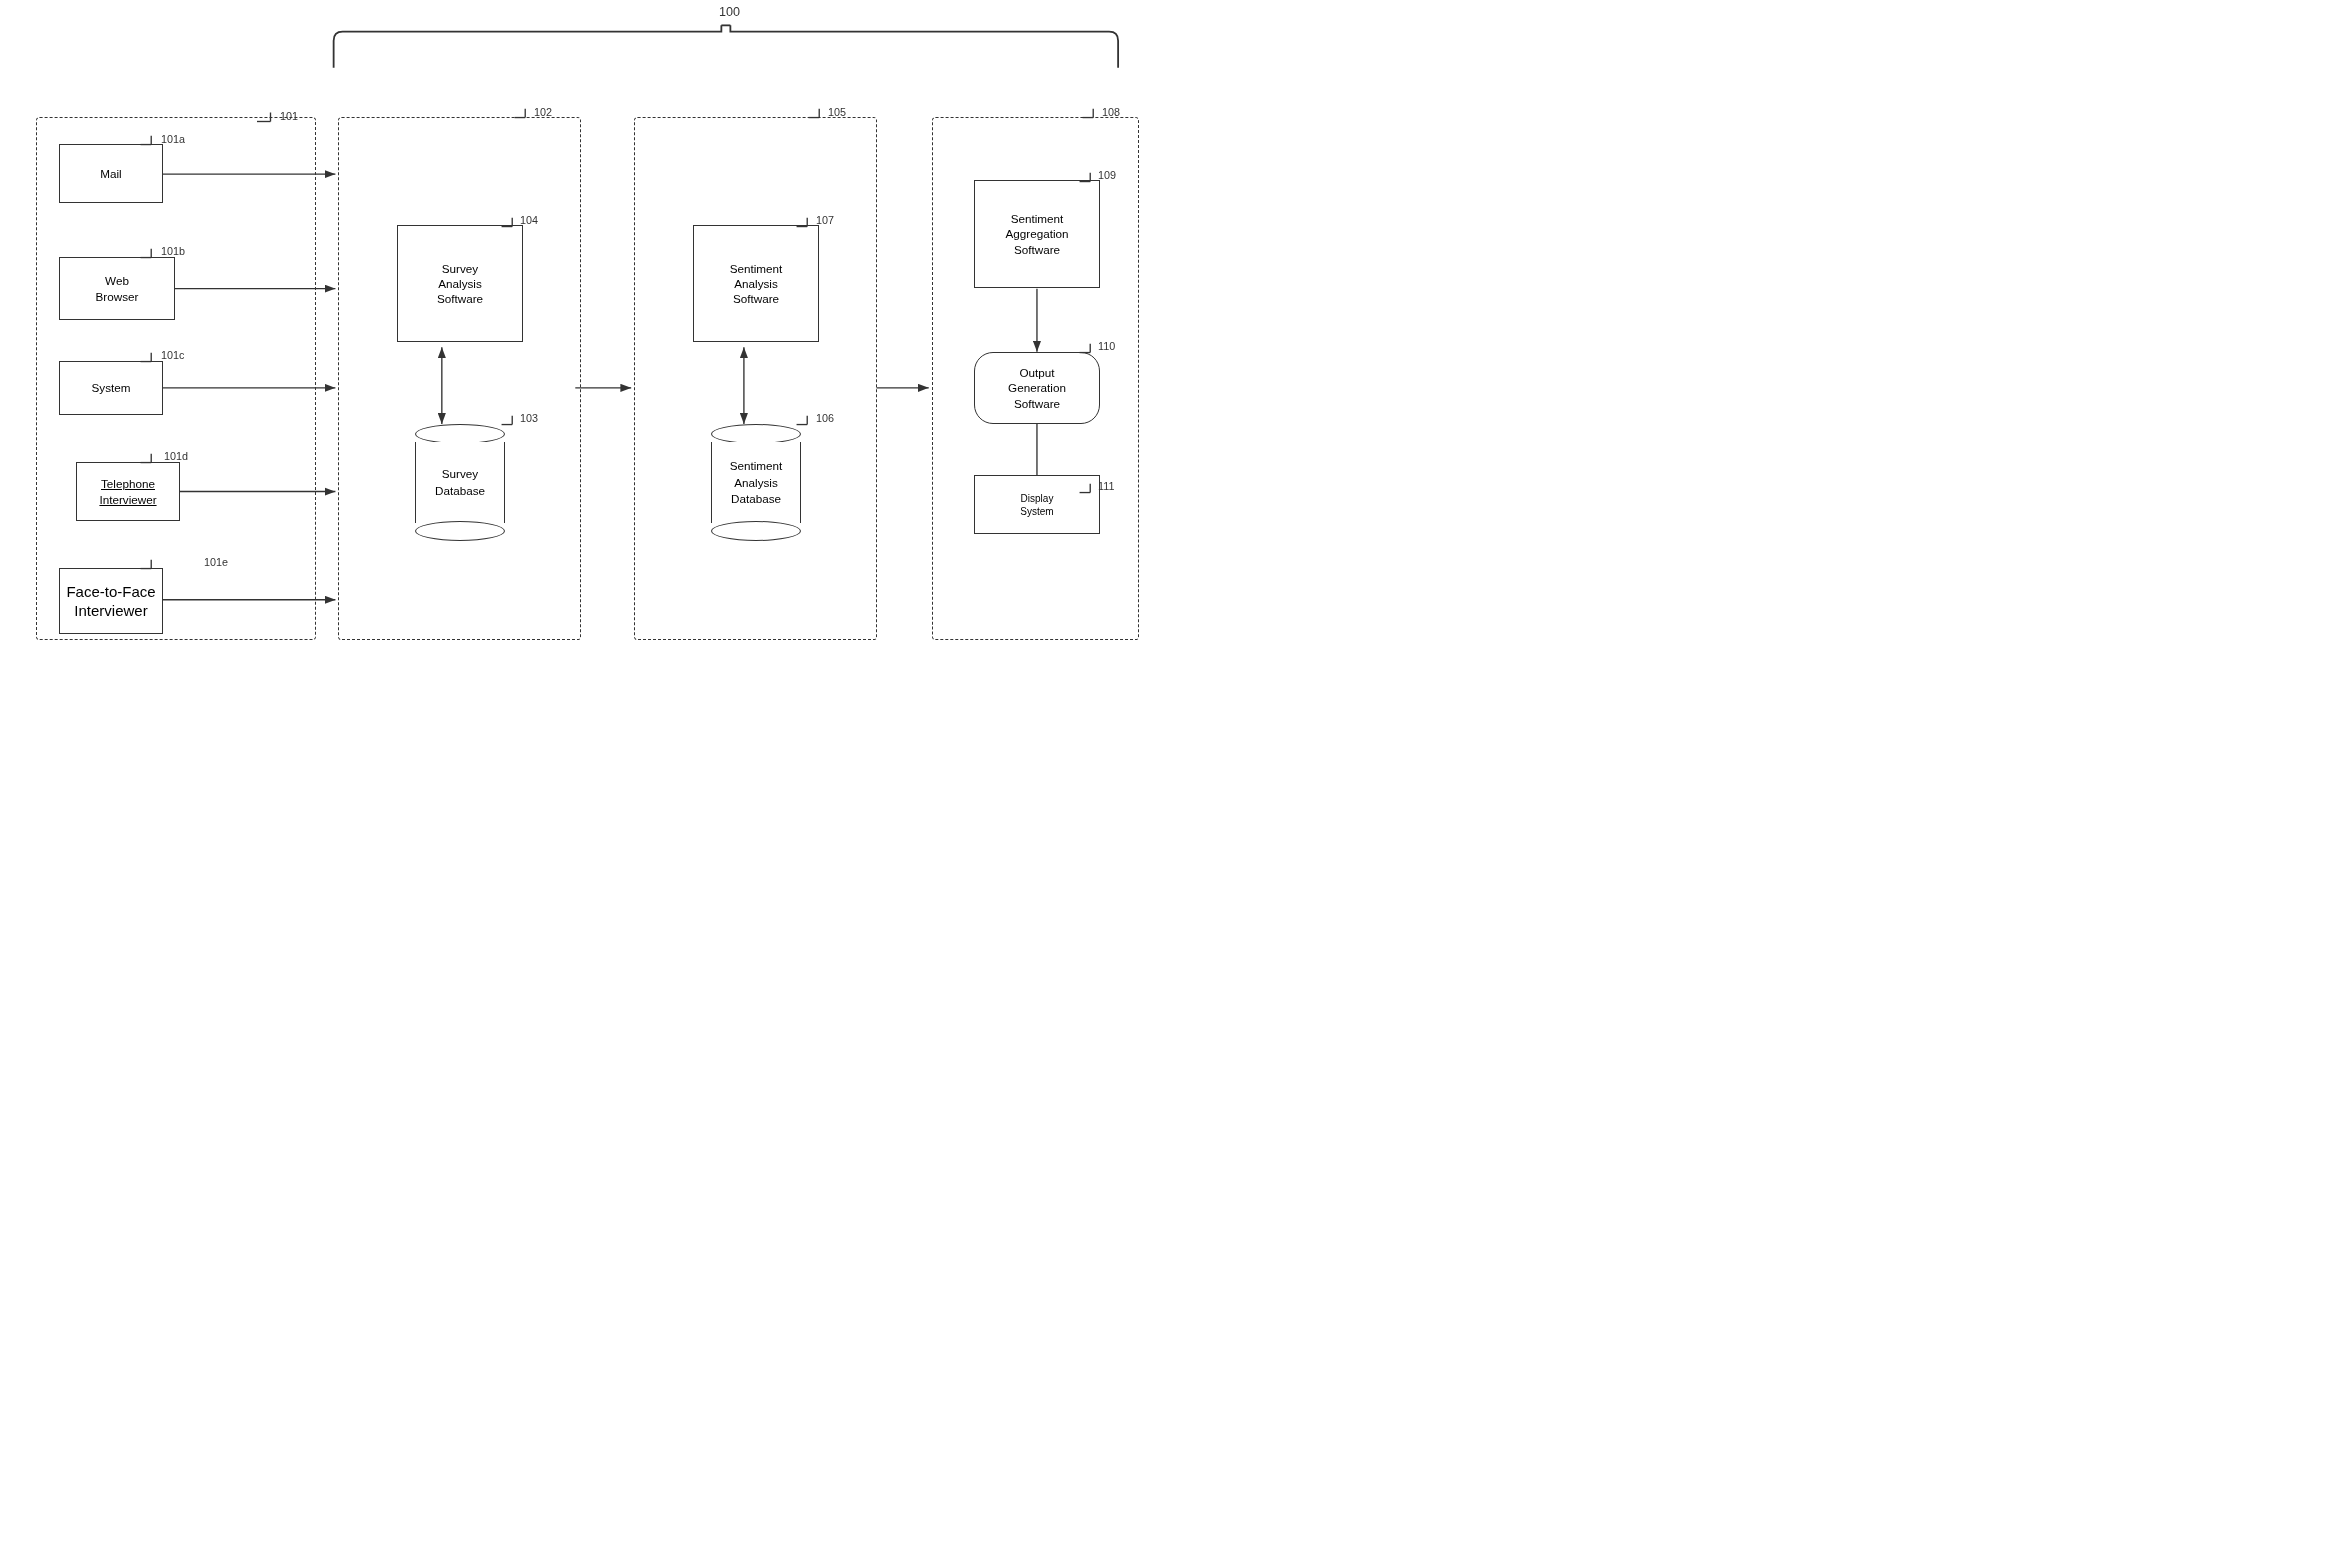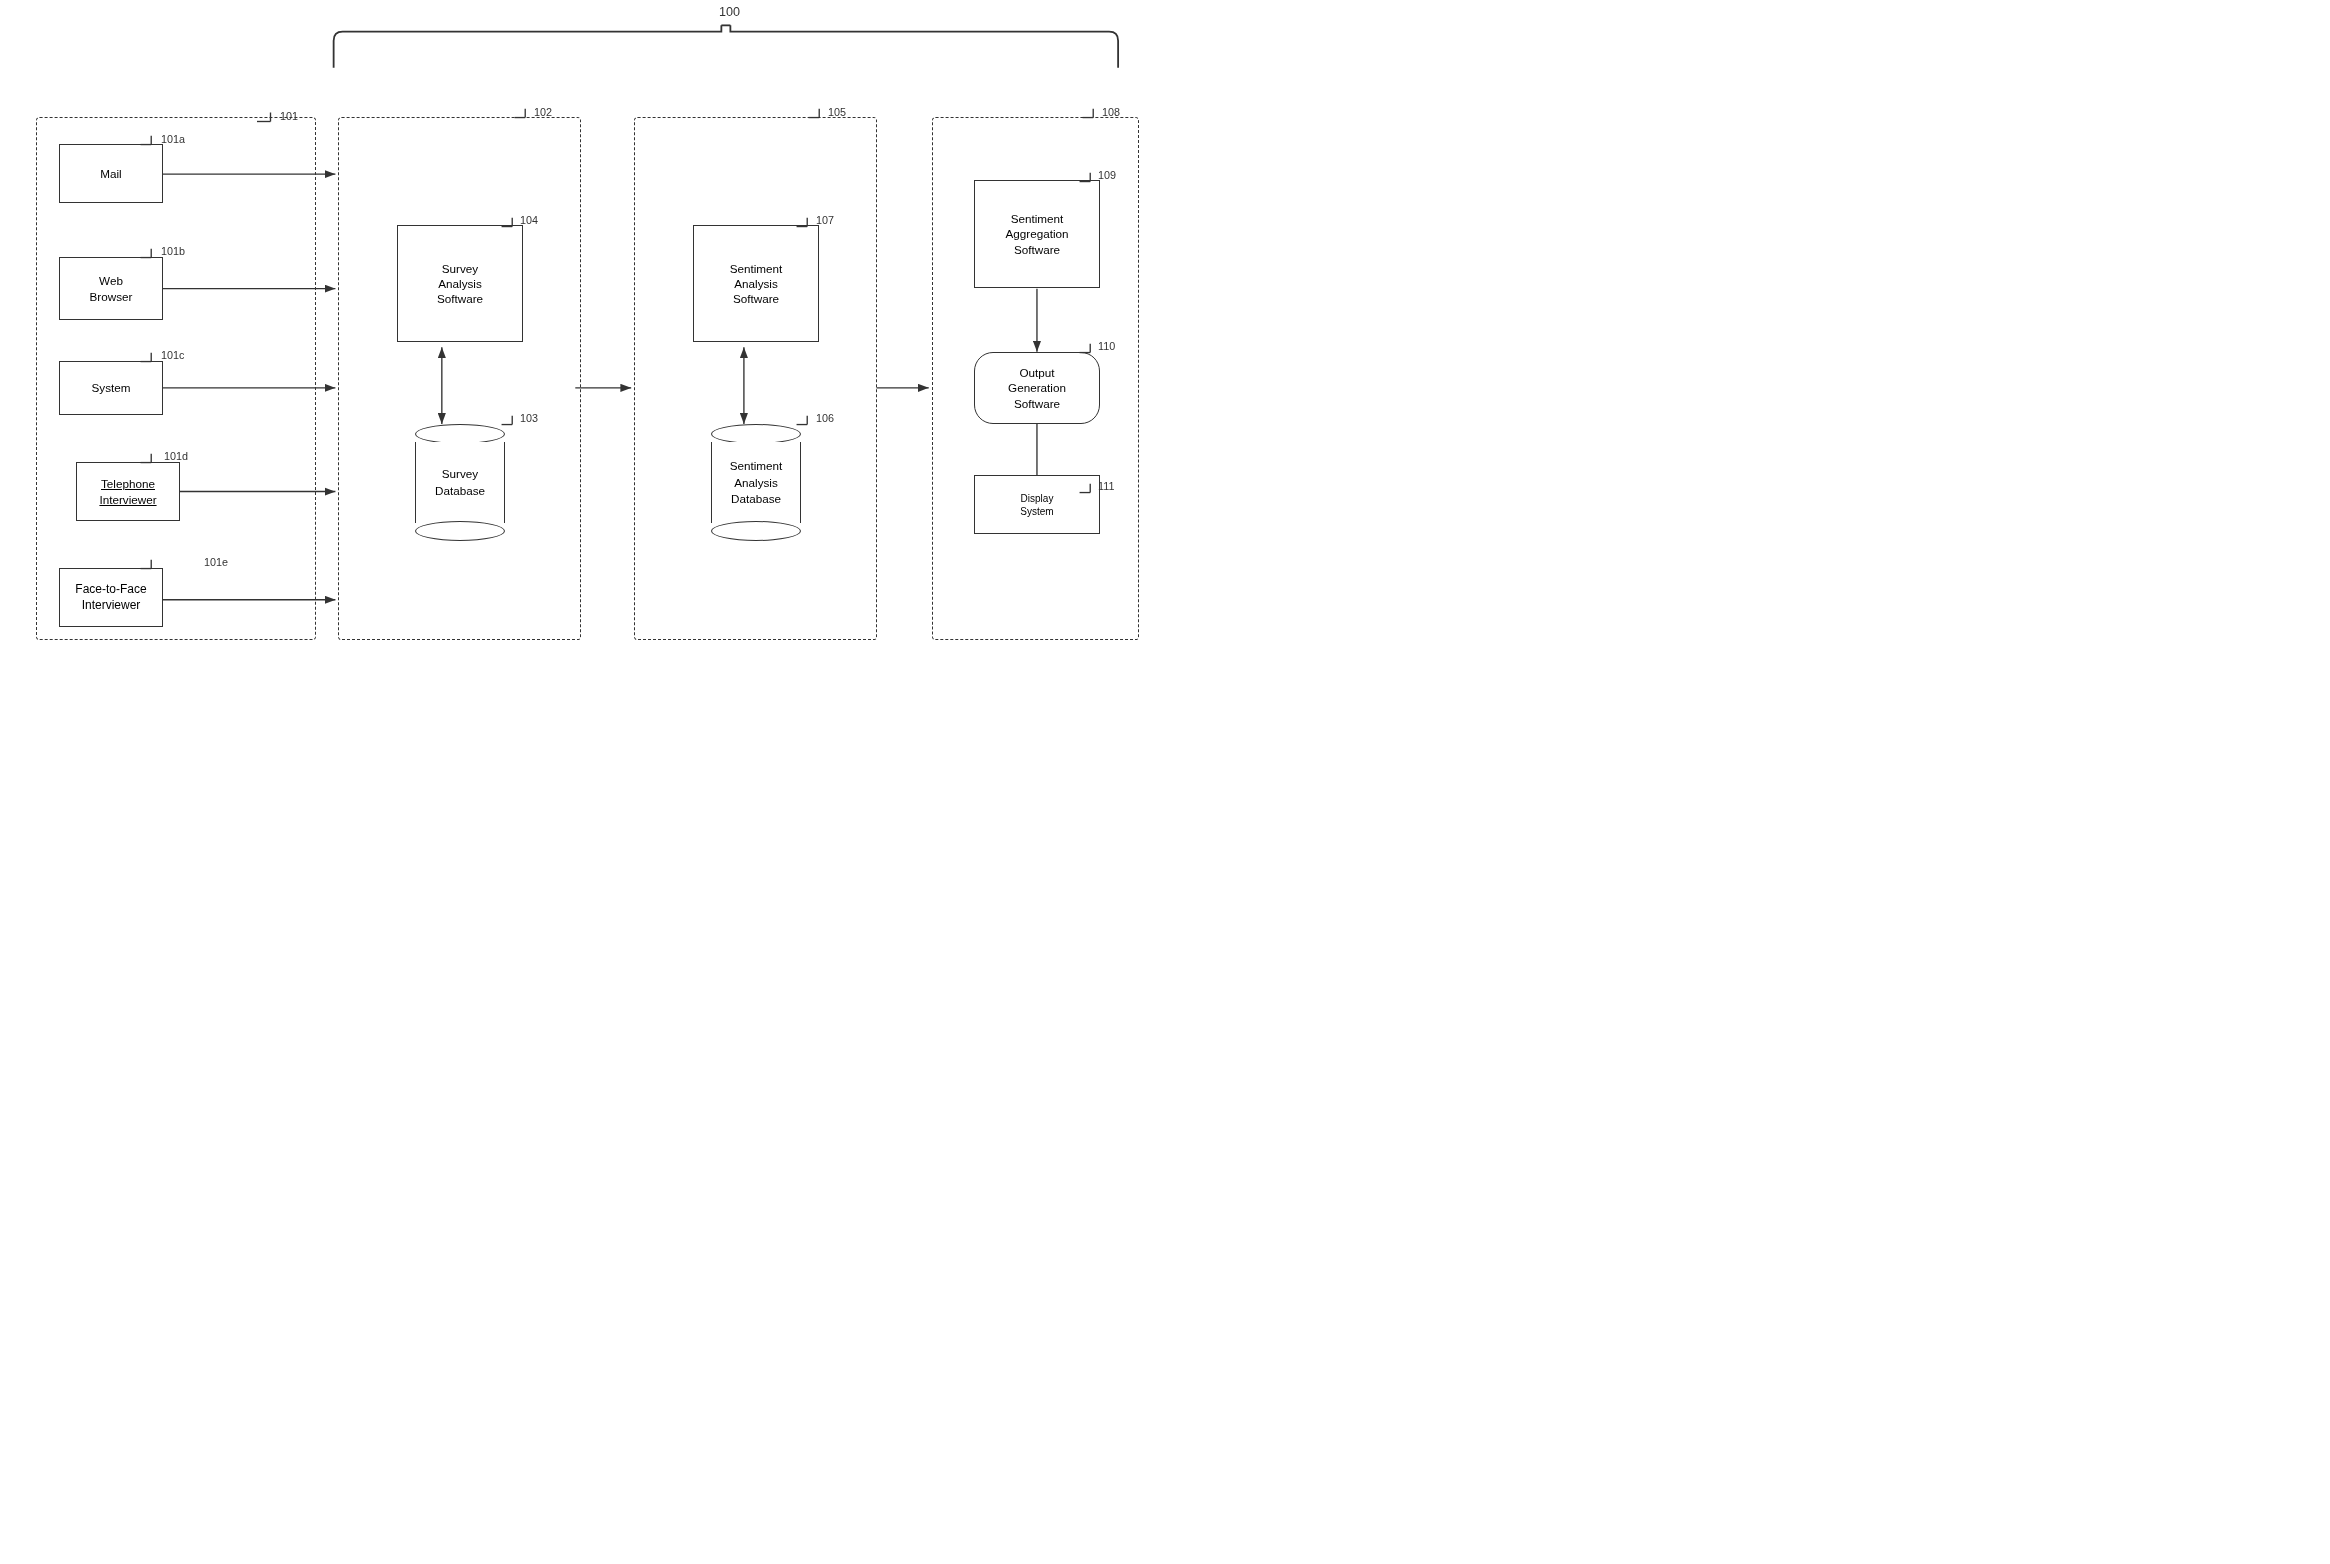--- a/index.html
+++ b/index.html
@@ -154,21 +154,21 @@
     <span>Mail</span>
   </div>
   <div class="label" style="left:140px; top:133px;">
     <svg width="50" height="16" viewBox="0 0 55 18">
         <line x1="0" y1="13" x2="12" y2="13" stroke="#333" stroke-width="1.5"></line>
         <line x1="12" y1="13" x2="12" y2="3" stroke="#333" stroke-width="1.5"></line>
       </svg>
   </div>
   <span class="label" style="left:161px; top:133px;">101a</span>
 
-  <div class="solid-box" style="left:59px; top:257px; width:104px; height:63px; font-size:11.7px;">
+  <div class="solid-box" style="left:59px; top:257px; width:116px; height:63px; font-size:11.7px;">
     <span>Web<br>Browser</span>
   </div>
   <div class="label" style="left:140px; top:246px;">
     <svg width="50" height="16" viewBox="0 0 55 18">
         <line x1="0" y1="13" x2="12" y2="13" stroke="#333" stroke-width="1.5"></line>
         <line x1="12" y1="13" x2="12" y2="3" stroke="#333" stroke-width="1.5"></line>
       </svg>
   </div>
   <span class="label" style="left:161px; top:245px;">101b</span>
 
@@ -187,21 +187,21 @@
     <span>Telephone<br>Interviewer</span>
   </div>
   <div class="label" style="left:140px; top:451px;">
     <svg width="50" height="16" viewBox="0 0 55 18">
         <line x1="0" y1="13" x2="12" y2="13" stroke="#333" stroke-width="1.5"></line>
         <line x1="12" y1="13" x2="12" y2="3" stroke="#333" stroke-width="1.5"></line>
       </svg>
   </div>
   <span class="label" style="left:164px; top:450px;">101d</span>
 
-  <div class="solid-box" style="left:59px; top:568px; width:104px; height:59px; font-size:12px;">
+  <div class="solid-box" style="left:59px; top:568px; width:104px; height:66px; font-size:15px;">
     <span>Face-to-Face<br>Interviewer</span>
   </div>
   <div class="label" style="left:140px; top:557px;">
     <svg width="50" height="16" viewBox="0 0 55 18">
         <line x1="0" y1="13" x2="12" y2="13" stroke="#333" stroke-width="1.5"></line>
         <line x1="12" y1="13" x2="12" y2="3" stroke="#333" stroke-width="1.5"></line>
       </svg>
   </div>
   <span class="label" style="left:161px; top:556px;margin-left:43px;">101e</span>
 

